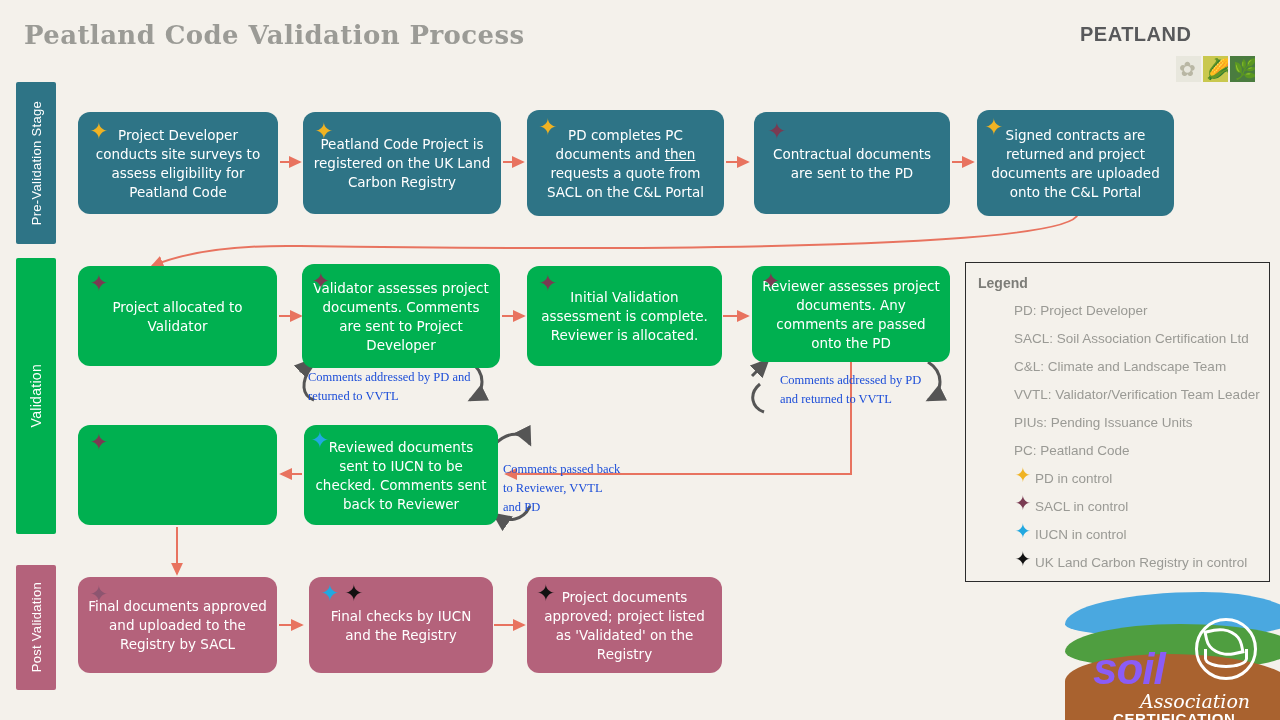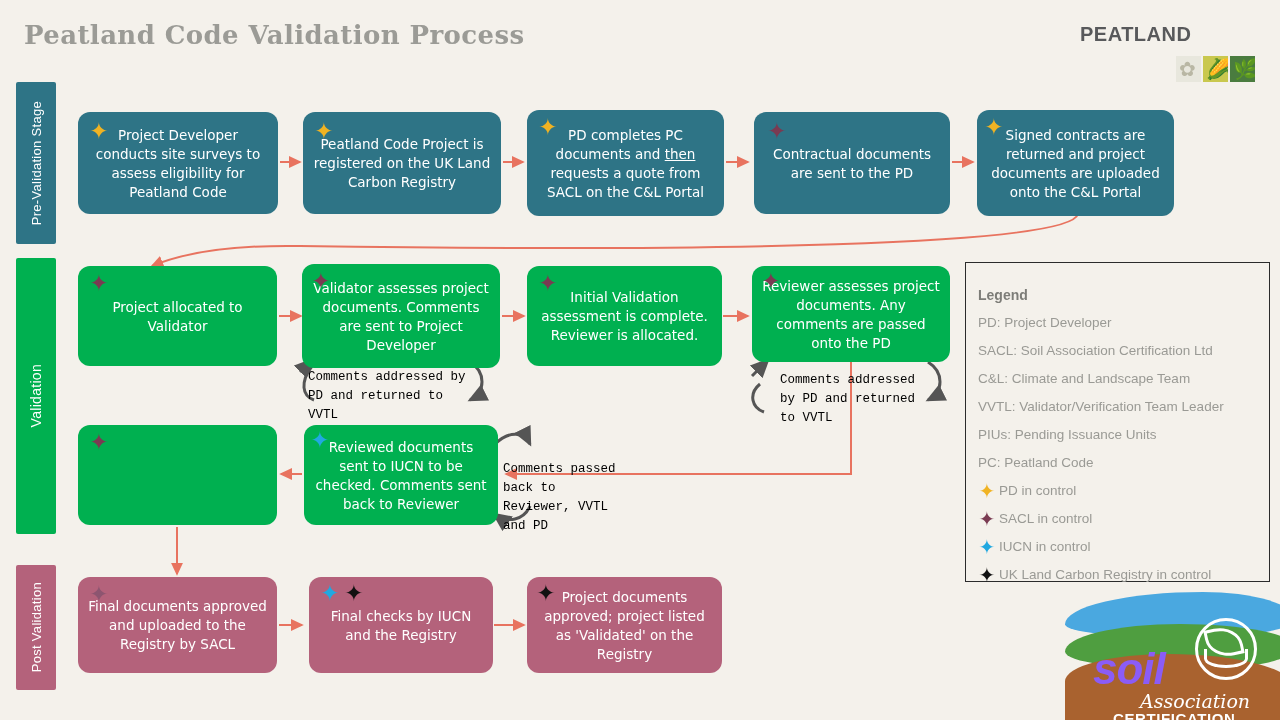--- a/index.html
+++ b/index.html
@@ -90,38 +90,38 @@
   
   .spark{
     position:absolute;width:22px;height:22px;pointer-events:none;
     font-size:23px;line-height:22px;text-align:center;
   }
 
   
   .legend{
     position:absolute;left:965px;top:262px;width:305px;height:320px;
     background:#f4f1eb;border:1.5px solid #2b2b2b;box-sizing:border-box;
-    padding:24px 10px 8px 12px;
+    padding:12px 10px 8px 12px;
   }
   .legend h4{
     margin:0 0 6px 0;font-size:14px;color:#7d7d78;font-weight:bold;
     font-family:"Liberation Sans",sans-serif;
   }
   .legend .row{
     font-size:13.5px;color:#9a9a95;line-height:28px;white-space:nowrap;
-    display:flex;align-items:center;
+    display:flex;align-items:flex-start;margin-left:36px;
   }
   .legend .row .lglyph{
     display:inline-block;width:18px;font-size:20px;line-height:20px;text-align:center;margin-right:3px;
   }
 
   
   .caption{
-    position:absolute;color:#000000;font-size:12.5px;line-height:19px;
-    font-family:Liberation Mono, monospace;
+    position:absolute;color:#1d4ed8;font-size:12.5px;line-height:19px;
+    font-family:Liberation Serif, serif;
   }
 
   svg.lines{position:absolute;left:0;top:0;width:1280px;height:720px;pointer-events:none;}
 </style>
 </head>
 <body>
 
 <div id="canvas">
 
   <div class="page-title">Peatland Code Validation Process</div>

